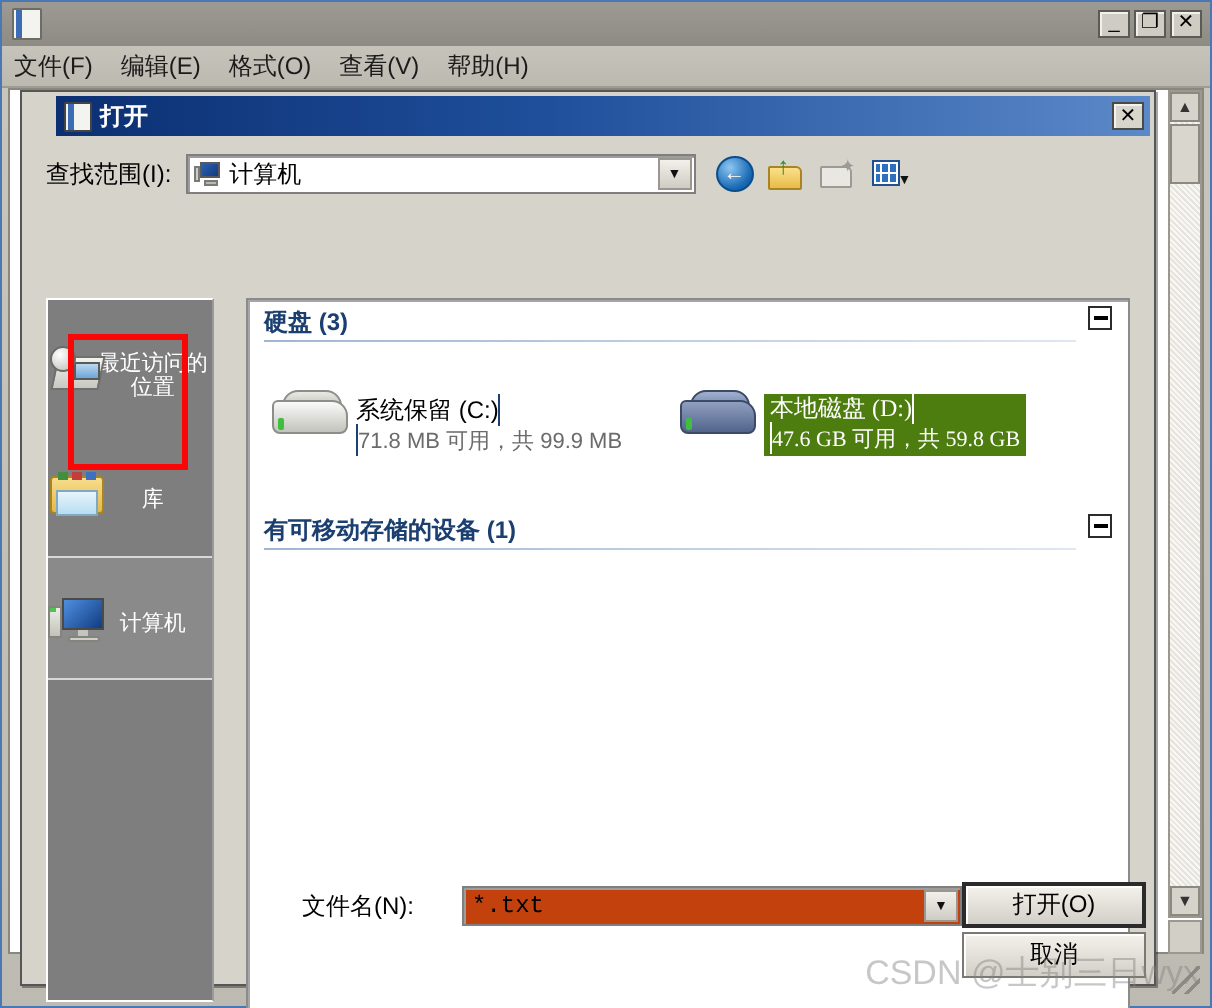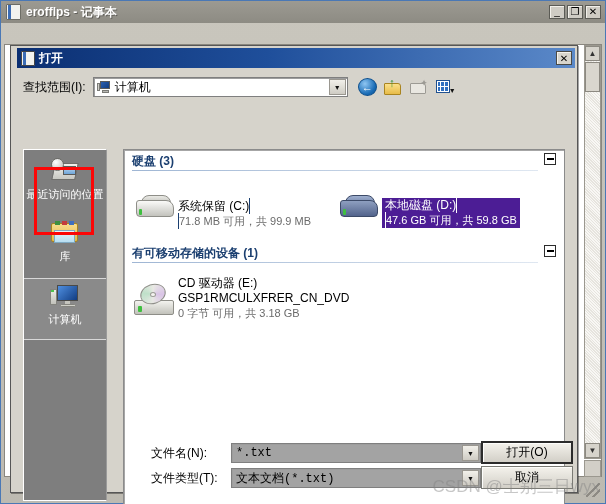--- a/index.html
+++ b/index.html
@@ -94,21 +94,21 @@
 
   
   #dialog{
     position:absolute;left:10px;top:45px;width:568px;height:448px;
     background:#d6d3cb;
     border:1px solid #565656;
     box-shadow:1px 1px 0 rgba(0,0,0,.35);
     box-sizing:border-box;
   }
   #dlg-titlebar{
-    height:20px;margin:2px 2px 0 6px;
+    height:20px;margin:2px 2px 0 17px;
     background:linear-gradient(90deg,#0b2f72 0%,#1f4f9b 45%,#5b89c9 100%);
     display:flex;align-items:center;padding-left:4px;
     box-sizing:border-box;
   }
   .dlg-title-icon{
     width:12px;height:13px;position:relative;margin-right:4px;
     background:#f3f3ef;border:1px solid #444;border-radius:1px;
     flex:0 0 auto;
   }
   .dlg-title-icon::before{
@@ -193,21 +193,21 @@
   #places{
     position:absolute;left:12px;top:103px;width:84px;height:352px;
     background:#7e7e7e;
     border:1px solid #ffffff;
     border-right-color:#9a9a9a;
     box-sizing:border-box;
     padding-top:4px;
   }
   .place{
     width:100%;height:62px;
-    display:flex;flex-direction:column;align-items:center;justify-content:flex-start;
+    display:flex;flex-direction:row;align-items:center;justify-content:flex-start;
     padding-top:4px;box-sizing:border-box;position:relative;
   }
   .place-label{
     color:#fff;font-size:11px;text-align:center;line-height:12px;
     width:78px;margin-top:2px;
   }
   .place-sel{
     background:#8a8a8a;
     border-top:1px solid #d8d8d8;border-bottom:1px solid #d8d8d8;
   }
@@ -321,34 +321,34 @@
   .cd .led{position:absolute;left:4px;top:22px;width:4px;height:6px;background:#3fbf3f;border-radius:1px;}
   .drive-info{padding-top:2px;}
   .drive-name{font-size:12px;color:#000;line-height:15px;white-space:nowrap;}
   .drive-sub{font-size:12px;color:#000;line-height:15px;white-space:nowrap;}
   .bar{
     width:142px;height:11px;background:#fff;border:1px solid #1b3f70;
     box-sizing:border-box;margin:1px 0;
   }
   .bar i{display:block;height:100%;background:#16337a;}
   .drive-free{font-size:11px;color:#6b6b6b;line-height:14px;white-space:nowrap;}
-  .drive.selected .drive-info{background:#4c1d95;padding:0 3px 1px 3px;}
+  .drive.selected .drive-info{background:#4d7c0f;padding:0 3px 1px 3px;font-family:Liberation Serif, serif;}
   .drive.selected .drive-name,
   .drive.selected .drive-free,
   .drive.selected .drive-sub{color:#fff;}
   .drive.selected .bar{border-color:#fff;background:#0b2f6e;}
   .drive.selected .bar i{background:#fff;}
 
   
   .field-row{position:absolute;display:flex;align-items:center;}
   #row-filename{left:108px;top:397px;}
   #row-filetype{left:108px;top:422px;}
   .field-label{width:80px;font-size:12px;color:#000;white-space:nowrap;margin-left:32px;}
   .field-combo{
-    width:250px;height:20px;background:#a3a3a3;border:1px solid #7f7f7f;
+    width:250px;height:20px;background:#c2410c;border:1px solid #7f7f7f;
     box-shadow:inset 1px 1px 0 #9d9d9d;
     position:relative;display:flex;align-items:center;box-sizing:border-box;
   }
   .field-value{
     font-family:"Liberation Mono","DejaVu Sans Mono",monospace;
     font-size:12px;color:#000;padding-left:4px;white-space:nowrap;
   }
   .dlg-button{
     position:absolute;width:92px;height:23px;
     background:linear-gradient(#f4f2ec,#d2cfc7);
@@ -365,28 +365,34 @@
     white-space:nowrap;pointer-events:none;
   }
 </style>
 </head>
 <body>
 
 <div id="notepad">
 
   <div id="np-titlebar">
     <span class="np-title-icon"></span>
-    <span id="np-title-text">erofflps - 记事本</span>
     <span id="np-winbtns">
       <span class="np-btn">_</span>
       <span class="np-btn">❐</span>
       <span class="np-btn">✕</span>
     </span>
   </div>
 
+  <div id="np-menubar">
+    <span class="np-menu-item">文件(F)</span>
+    <span class="np-menu-item">编辑(E)</span>
+    <span class="np-menu-item">格式(O)</span>
+    <span class="np-menu-item">查看(V)</span>
+    <span class="np-menu-item">帮助(H)</span>
+  </div>
 
   <div id="np-client"></div>
 
   <div id="np-textlines">
     <div>影</div>
     <div>出</div>
     <div>日</div>
   </div>
 
   <div id="np-vscroll">
@@ -506,59 +512,37 @@
         </span>
         <span class="drive-info">
           <span class="drive-name">本地磁盘 (D:)</span>
           <span class="bar"><i style="width:20%"></i></span>
           <span class="drive-free">47.6 GB 可用，共 59.8 GB</span>
         </span>
       </div>
 
     </div>
 
-    <div class="group-header" style="margin-top:8px;">
+    <div class="group-header" style="margin-top:20px;">
       <span class="group-title">有可移动存储的设备</span>
       <span class="group-count">(1)</span>
       <span class="group-line"></span>
       <span class="collapse-btn">
           <i></i>
         </span>
     </div>
 
-    <div class="drive-grid">
-      <div class="drive">
-        <span class="drive-icon cd">
-          <span class="tray"></span>
-            <span class="disc"></span>
-            <span class="hole"></span>
-            <span class="led"></span>
-        </span>
-        <span class="drive-info">
-          <span class="drive-name">CD 驱动器 (E:)</span>
-          <span class="drive-sub">GSP1RMCULXFRER_CN_DVD</span>
-          <span class="drive-free">0 字节 可用，共 3.18 GB</span>
-        </span>
-      </div>
-    </div>
   </div>
 
   <div class="field-row" id="row-filename">
     <span class="field-label">文件名(N):</span>
     <span class="field-combo">
       <span class="field-value">*.txt</span>
       <span class="combo-arrow">▼</span>
     </span>
   </div>
 
-  <div class="field-row" id="row-filetype">
-    <span class="field-label">文件类型(T):</span>
-    <span class="field-combo">
-      <span class="field-value">文本文档(*.txt)</span>
-      <span class="combo-arrow">▼</span>
-    </span>
-  </div>
 
   <div class="dlg-button" id="btn-cancel">取消</div>
   <div class="dlg-button" id="btn-open">打开(O)</div>
 </div>
 
 <div id="watermark">CSDN @士别三日wyx</div>
 
 </body></html>

